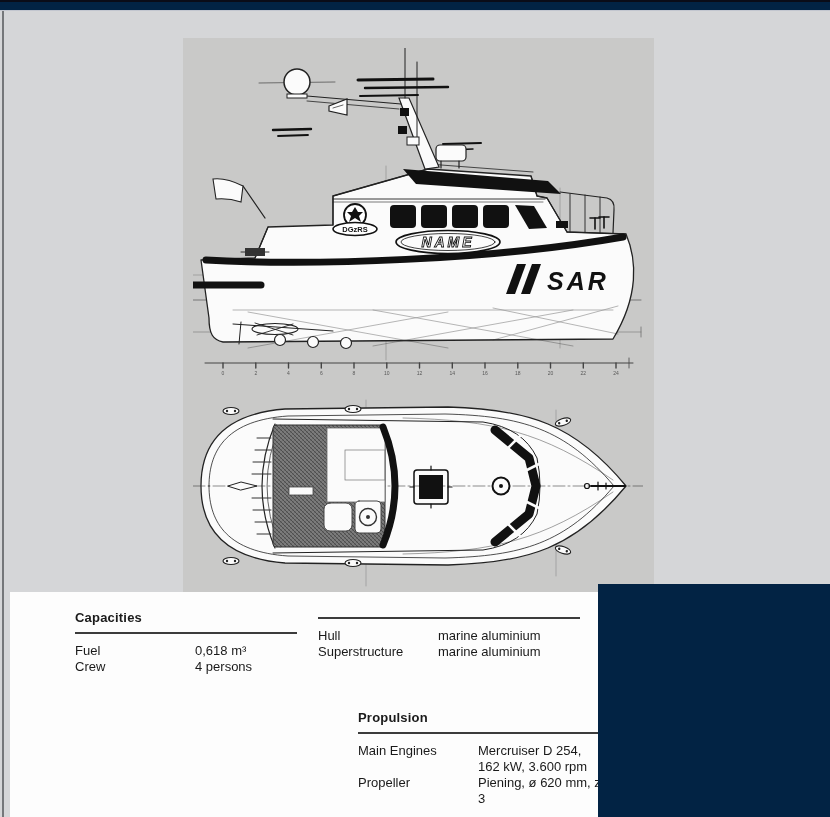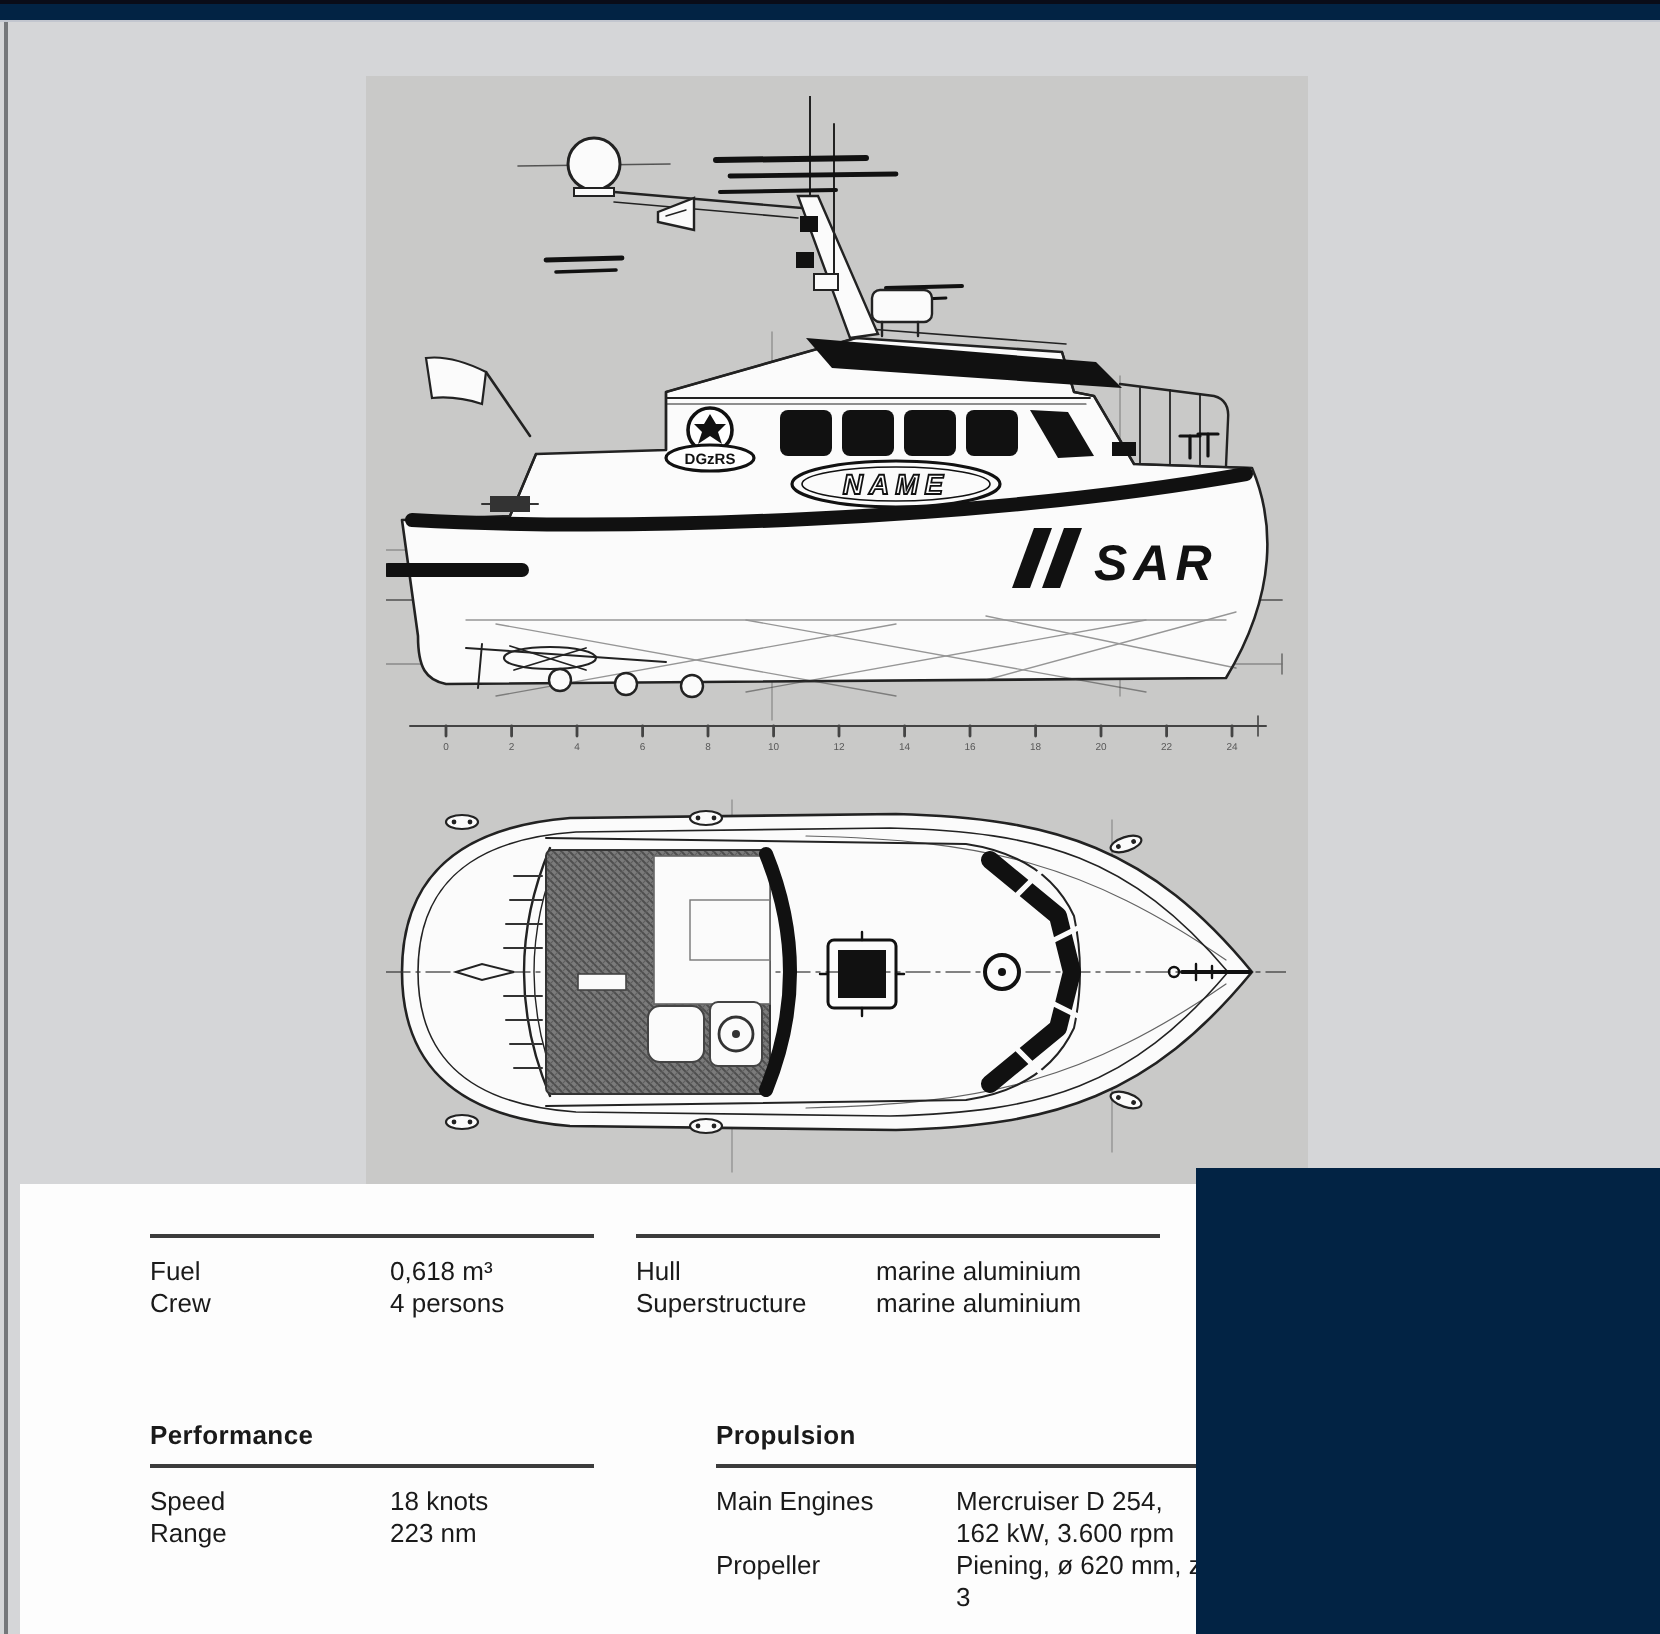--- a/index.html
+++ b/index.html
@@ -349,20 +349,21 @@
             <circle cx="4" r="1.2" fill="#222" stroke="none"></circle>
           </g>
       </g>
     </g>
   </svg>
 </div>
 
 <div class="spec-panel">
 
   <div class="spec-section" id="sec-capacities">
+    <div class="spec-title">Capacities</div>
     <div class="spec-rule"></div>
     <div class="spec-rows">
       <div class="spec-row">
         <div class="lbl">Fuel</div>
         <div class="val">0,618 m³</div>
       </div>
       <div class="spec-row">
         <div class="lbl">Crew</div>
         <div class="val">4 persons</div>
       </div>
@@ -376,34 +377,20 @@
         <div class="lbl">Hull</div>
         <div class="val">marine aluminium</div>
       </div>
       <div class="spec-row">
         <div class="lbl">Superstructure</div>
         <div class="val">marine aluminium</div>
       </div>
     </div>
   </div>
 
-  <div class="spec-section" id="sec-performance">
-    <div class="spec-title">Performance</div>
-    <div class="spec-rule"></div>
-    <div class="spec-rows">
-      <div class="spec-row">
-        <div class="lbl">Speed</div>
-        <div class="val">18 knots</div>
-      </div>
-      <div class="spec-row">
-        <div class="lbl">Range</div>
-        <div class="val">223 nm</div>
-      </div>
-    </div>
-  </div>
 
   <div class="spec-section" id="sec-propulsion">
     <div class="spec-title">Propulsion</div>
     <div class="spec-rule"></div>
     <div class="spec-rows">
       <div class="spec-row">
         <div class="lbl">Main Engines</div>
         <div class="val">Mercruiser D 254,
 162 kW, 3.600 rpm</div>
       </div>

